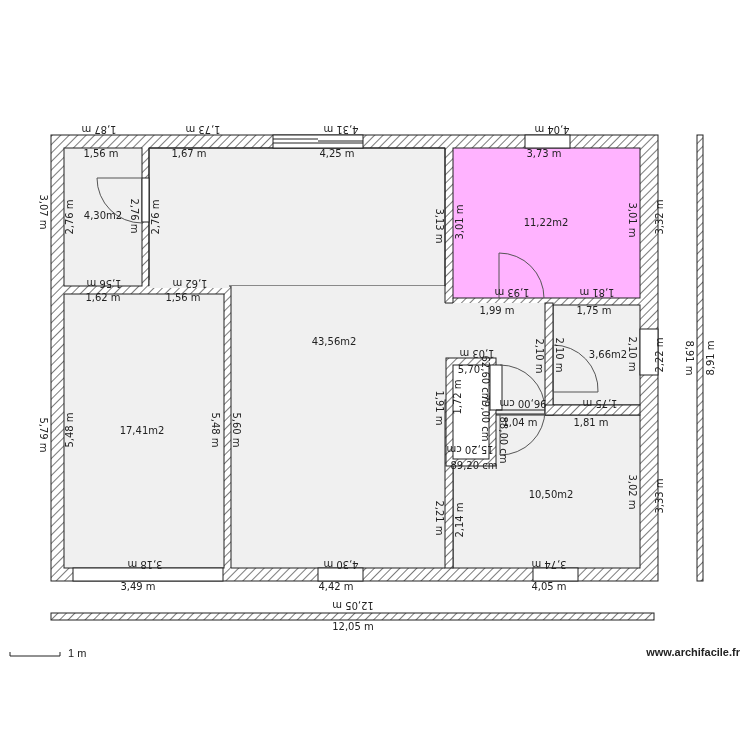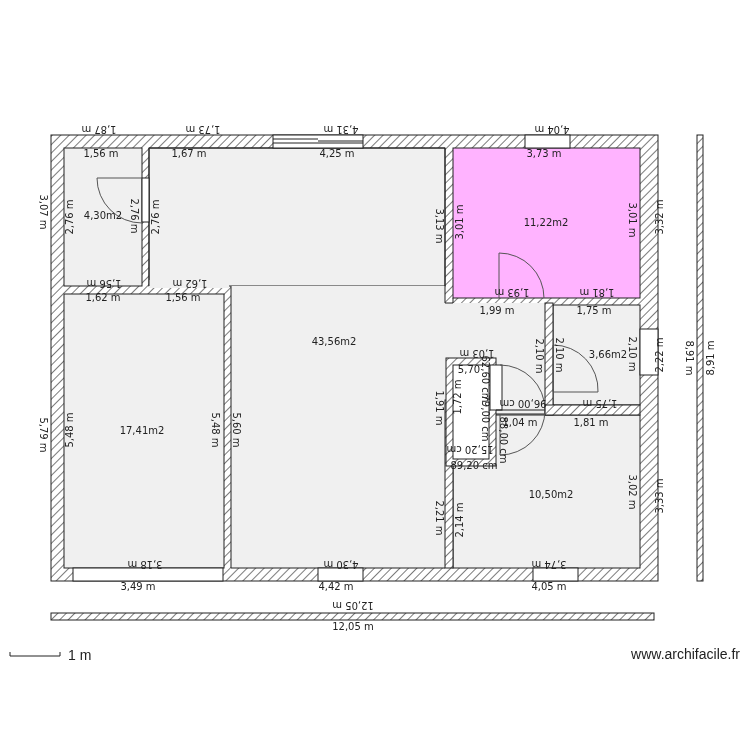--- a/index.html
+++ b/index.html
@@ -1,21 +1,21 @@
 <!DOCTYPE html>
 <html><head>
 <meta charset="utf-8">
 <style>
   html, body { margin: 0; padding: 0; background: #ffffff; }
   body { width: 750px; height: 750px; position: relative; overflow: hidden;
          font-family: "DejaVu Sans", sans-serif; }
   #plan { position: absolute; left: 0; top: 0; }
   .lbl { font-family: "DejaVu Sans", sans-serif; font-size: 10px; fill: #222; }
   .area { font-size: 10px; fill: #222; }
-  .foot { position: absolute; font-family: "Liberation Sans", sans-serif; font-size: 14px; color: #222; }
+  .foot { position: absolute; font-family: "Liberation Sans", sans-serif; font-size: 11px; color: #222; }
 </style>
 </head>
 <body>
 
 <svg id="plan" width="750" height="750" viewBox="0 0 750 750">
   <defs>
     <pattern id="hatch" patternUnits="userSpaceOnUse" width="6" height="6" patternTransform="rotate(45)">
       <rect width="6" height="6" fill="#ffffff"></rect>
       <line x1="0" y1="0" x2="0" y2="6" stroke="#333" stroke-width="1.3"></line>
     </pattern>
@@ -140,13 +140,13 @@
     <text class="lbl" transform="translate(500,440) rotate(90)" text-anchor="middle">88,00 cm</text>
     <text class="lbl" transform="translate(40,435) rotate(90)" text-anchor="middle">5,79 m</text>
     <text class="lbl" transform="translate(212,430) rotate(90)" text-anchor="middle">5,48 m</text>
     <text class="lbl" transform="translate(233,430) rotate(90)" text-anchor="middle">5,60 m</text>
   </g>
 
   <path d="M 10 652 L 10 656 L 60 656 L 60 652" fill="none" stroke="#222"></path>
 </svg>
 
 <div class="foot" style="left:68px; top:647px;">1 m</div>
-<div class="foot" style="right:10px; top:646px;">www.archifacile.fr</div>
+<div class="foot" style="right:10px; top:646px;font-weight:bold;">www.archifacile.fr</div>
 
 </body></html>

